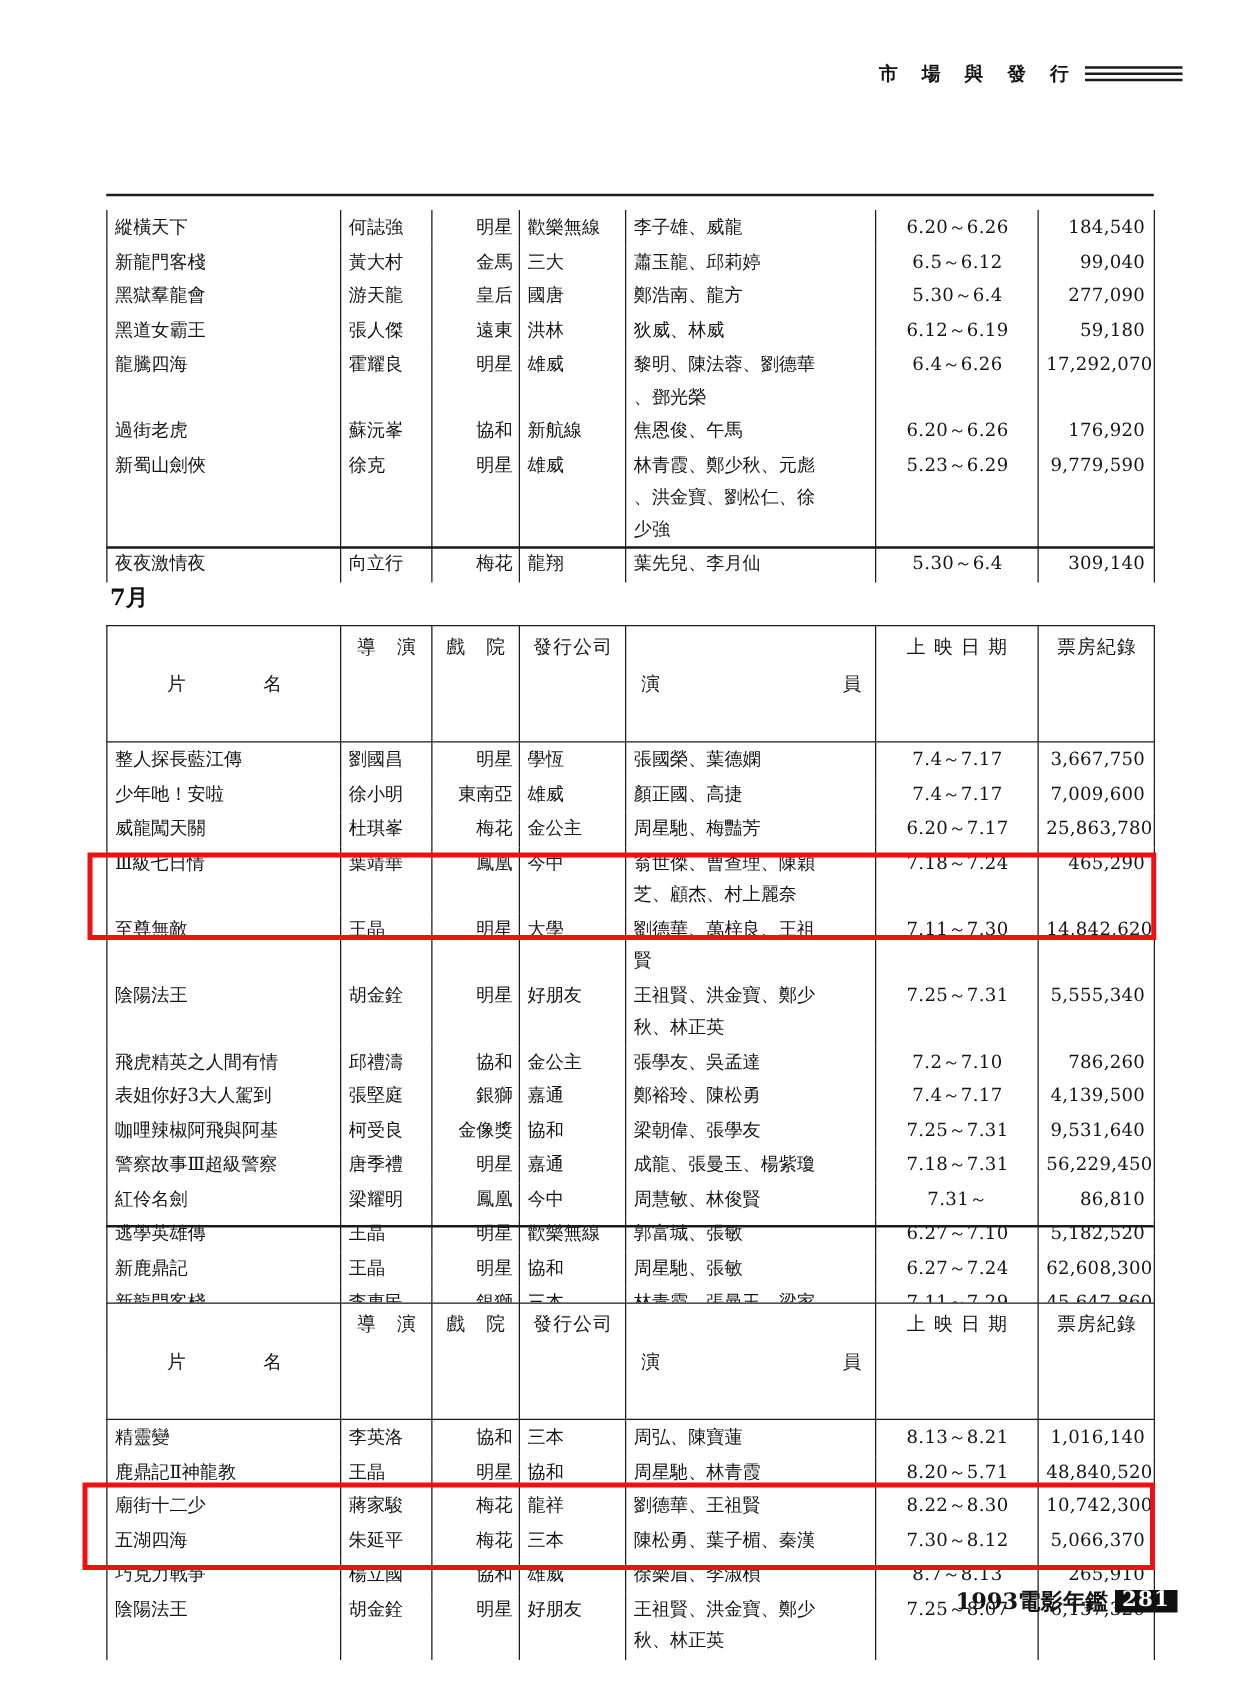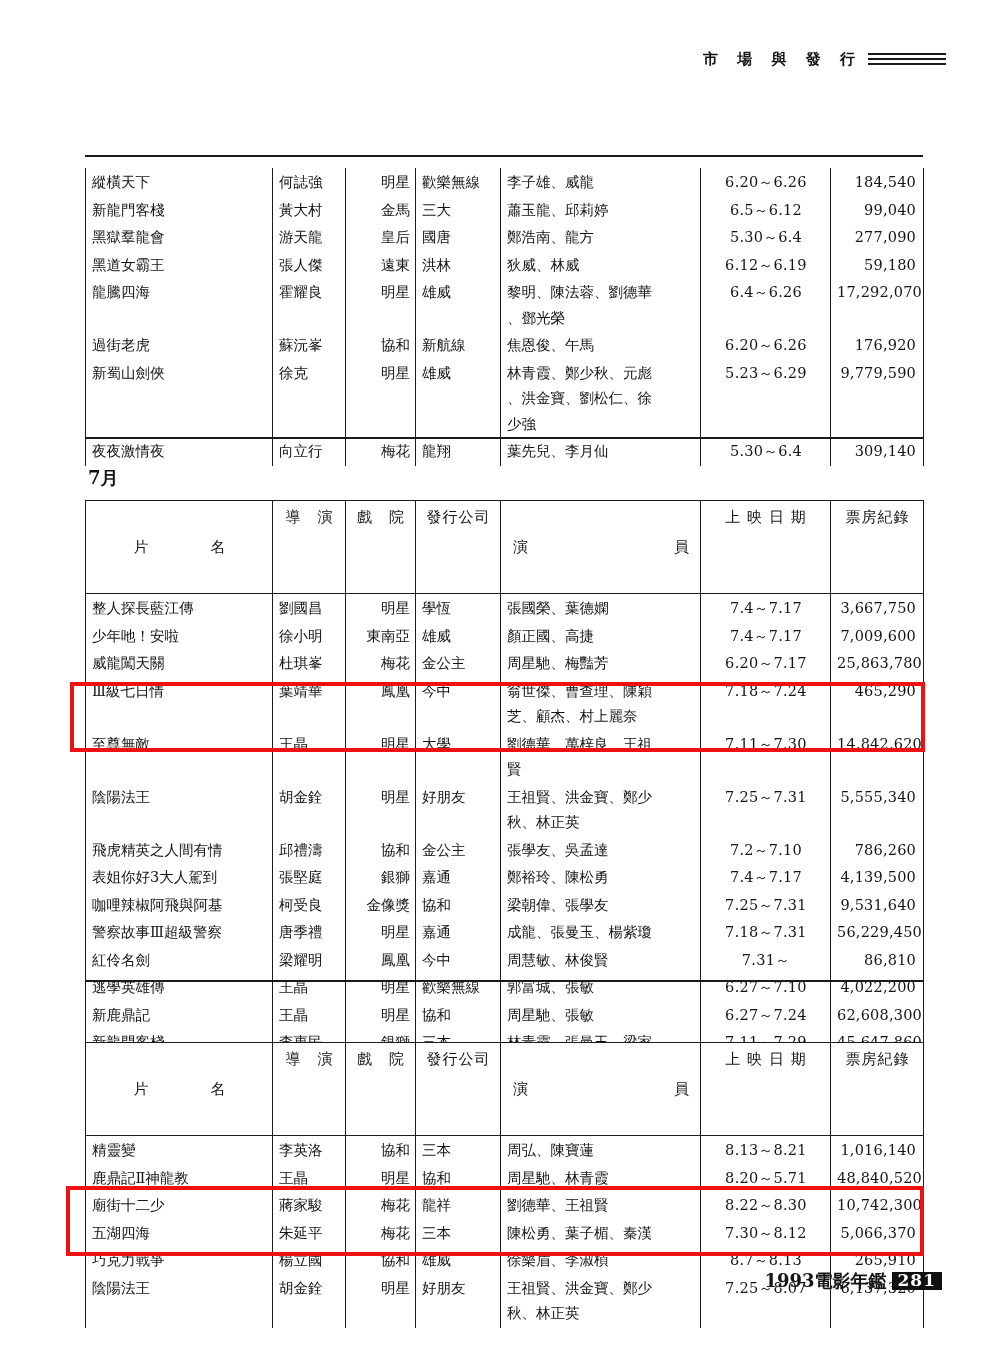--- a/index.html
+++ b/index.html
@@ -387,21 +387,21 @@
       <td class="c-date">7.31～</td>
       <td class="c-gross">86,810</td>
     </tr>
     <tr>
       <td class="c-title">逃學英雄傳</td>
       <td class="c-dir">王晶</td>
       <td class="c-house">明星</td>
       <td class="c-dist">歡樂無線</td>
       <td class="c-cast">郭富城、張敏</td>
       <td class="c-date">6.27～7.10</td>
-      <td class="c-gross">4,022,200</td>
+      <td class="c-gross">5,182,520</td>
     </tr>
     <tr>
       <td class="c-title">新鹿鼎記</td>
       <td class="c-dir">王晶</td>
       <td class="c-house">明星</td>
       <td class="c-dist">協和</td>
       <td class="c-cast">周星馳、張敏</td>
       <td class="c-date">6.27～7.24</td>
       <td class="c-gross">62,608,300</td>
     </tr>

